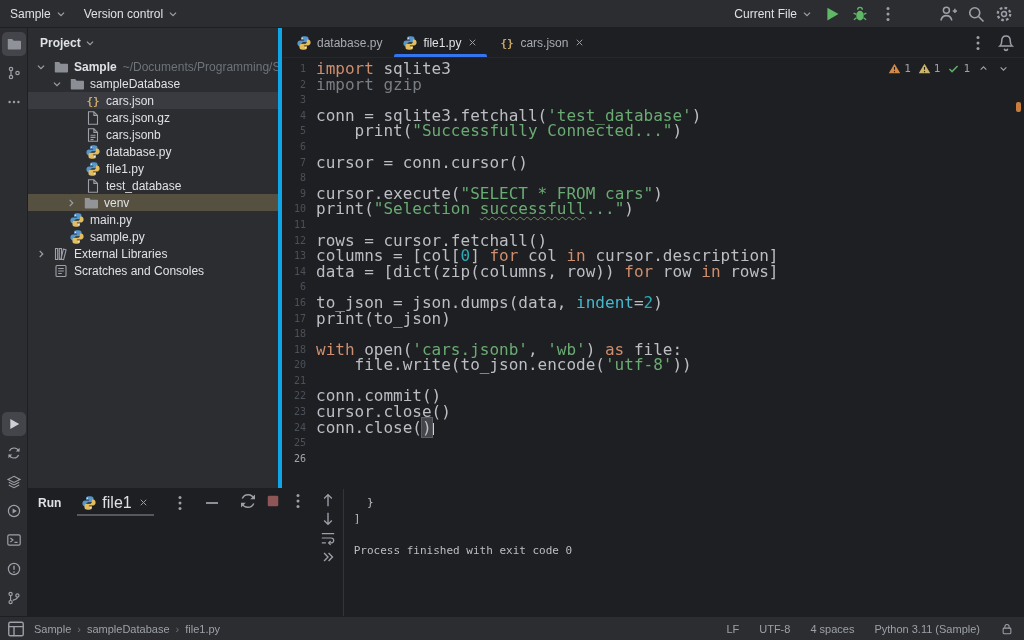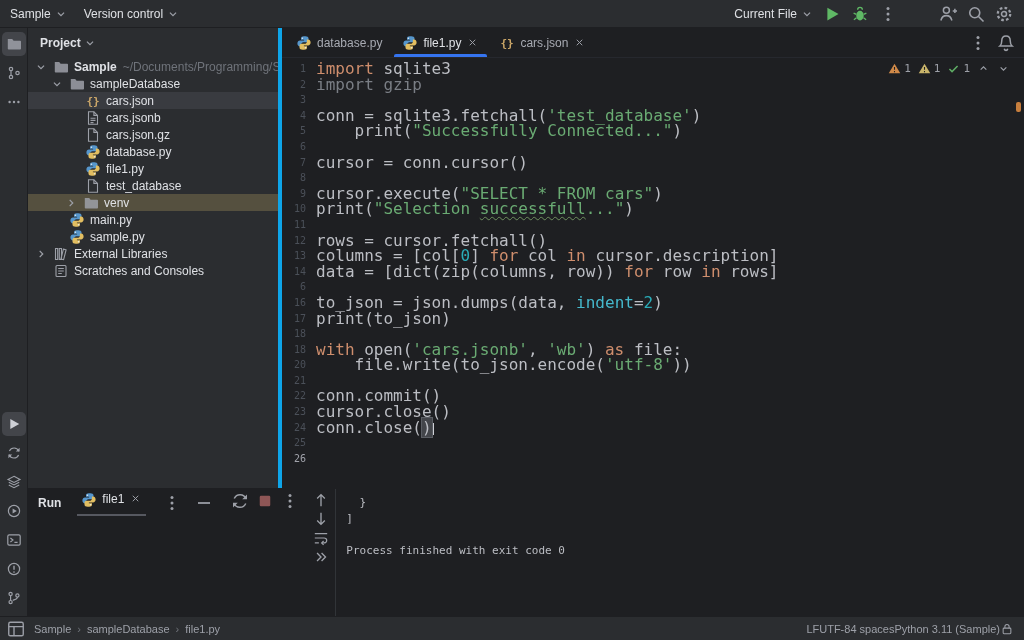--- a/index.html
+++ b/index.html
@@ -71,38 +71,38 @@
   .caret{display:inline-block;width:1.2px;height:12px;background:#CED0D6;vertical-align:-2px;margin-left:1px}
   .insp{position:absolute;top:4px;right:14px;display:flex;align-items:center;gap:7px;font-size:11px;color:#9DA0A8}
   .insp-item{display:flex;align-items:center;gap:3px;cursor:pointer}
   .insp .nav{cursor:pointer}
   .stripe-mark{position:absolute;right:3px;top:44px;width:5px;height:10px;border-radius:2px;background:#C77E3D;cursor:pointer}
 
   
   .runpanel{height:128px;border-top:1px solid #1e1f22;background:#1e1f22;display:flex;flex-direction:row}
   .runhead{height:27px;display:flex;align-items:center;padding:0 10px;gap:16px}
   .runtitle{font-size:12px;font-weight:700}
-  .rtab{display:flex;gap:5px;height:100%;position:relative;font-size:12px;color:#DFE1E5;padding:3px 4px;cursor:pointer}
+  .rtab{display:flex;align-items:center;gap:5px;height:100%;position:relative;font-size:16px;color:#DFE1E5;padding:3px 4px;cursor:pointer}
   .rtab::after{content:"";position:absolute;left:0;right:0;bottom:0;height:2px;background:#565860}
   .runhead-right{display:flex;align-items:center;gap:12px;margin-left:auto}
   .runbar{height:24px;display:flex;align-items:center;padding:0 6px;gap:5px}
   .stop .ico,.ico.stop{color:#8E5656}
   .conwrap{flex:1;display:flex;min-height:0}
   .congutter{width:30px;display:flex;flex-direction:column;align-items:center;gap:1px;padding-top:2px;border-right:1px solid #313438}
   .congutter .tbtn{width:18px;height:18px}
   .conout{flex:1;font-family:"DejaVu Sans Mono",monospace;font-size:11px;color:#BCBEC4;padding:6px 0 0 10px;white-space:pre;cursor:text}
   .conline{height:16px;line-height:16px}
 
   
   .statusbar{height:24px;background:#2b2d30;border-top:1px solid #1e1f22;display:flex;align-items:center;
     padding:0 10px 0 6px;font-size:11px;color:#9DA0A8;gap:8px}
   .crumbs{display:flex;align-items:center;gap:6px}
   .bc-item{cursor:pointer}
   .bc-sep{color:#6F737A}
-  .sbright{display:flex;align-items:center;gap:0}
+  .sbright{display:flex;align-items:center;gap:20px}
   .sb-item{cursor:pointer}
 </style>
 </head>
 <body>
 
 <div class="app">
 
   <header class="titlebar">
     <div class="tb-left">
       <div class="tb-item">
@@ -311,34 +311,34 @@
                     <text x="8" y="12" text-anchor="middle" font-size="11" font-weight="bold" fill="#CDA869" font-family="DejaVu Sans Mono, monospace">{}</text>
                   </svg>
                 </span>
                 <span class="tlabel">cars.json</span>
               </div>
               <div class="trow" style="padding-left: 38px;">
                 <span class="ico sm chev"></span>
                 <span class="ico">
                   <svg viewBox="0 0 16 16" fill="none" stroke="#9DA0A8" stroke-width="1.1">
                     <path d="M3.5 1.8h5.4l3.6 3.6v8.8H3.5z"></path>
-                    <path d="M8.9 1.8v3.6h3.6M5.5 8.2h5M5.5 10.4h5M5.5 12.6h3"></path>
-                  </svg>
-                </span>
-                <span class="tlabel">cars.jsonb</span>
+                    <path d="M8.9 1.8v3.6h3.6"></path>
+                  </svg>
+                </span>
+                <span class="tlabel">cars.json.gz</span>
               </div>
               <div class="trow" style="padding-left: 38px;">
                 <span class="ico sm chev"></span>
                 <span class="ico">
                   <svg viewBox="0 0 16 16" fill="none" stroke="#9DA0A8" stroke-width="1.1">
                     <path d="M3.5 1.8h5.4l3.6 3.6v8.8H3.5z"></path>
-                    <path d="M8.9 1.8v3.6h3.6"></path>
-                  </svg>
-                </span>
-                <span class="tlabel">cars.json.gz</span>
+                    <path d="M8.9 1.8v3.6h3.6M5.5 8.2h5M5.5 10.4h5M5.5 12.6h3"></path>
+                  </svg>
+                </span>
+                <span class="tlabel">cars.jsonb</span>
               </div>
               <div class="trow" style="padding-left: 38px;">
                 <span class="ico sm chev"></span>
                 <span class="ico">
                   <svg viewBox="0 0 16 16">
                     <path fill="#5696CC" d="M7.9 1.3c-1.9 0-2.9.8-2.9 2v1.5h3.1v.8H4c-1.5 0-2.6 1.2-2.6 2.9 0 1.8 1.1 2.9 2.6 2.9h1.1V9.6c0-1.3 1.1-2.4 2.4-2.4h3c1.1 0 2-.9 2-2V3.3c0-1.2-1.3-2-3.2-2z"></path>
                     <circle cx="6.4" cy="3.2" r="0.7" fill="#E8EAED"></circle>
                     <path fill="#E2BE61" d="M8.1 14.7c1.9 0 2.9-.8 2.9-2v-1.5H7.9v-.8H12c1.5 0 2.6-1.2 2.6-2.9 0-1.8-1.1-2.9-2.6-2.9h-1.1v1.8c0 1.3-1.1 2.4-2.4 2.4h-3c-1.1 0-2 .9-2 2v1.9c0 1.2 1.3 2 3.2 2z"></path>
                     <circle cx="9.6" cy="12.8" r="0.7" fill="#E8EAED"></circle>
                   </svg>

